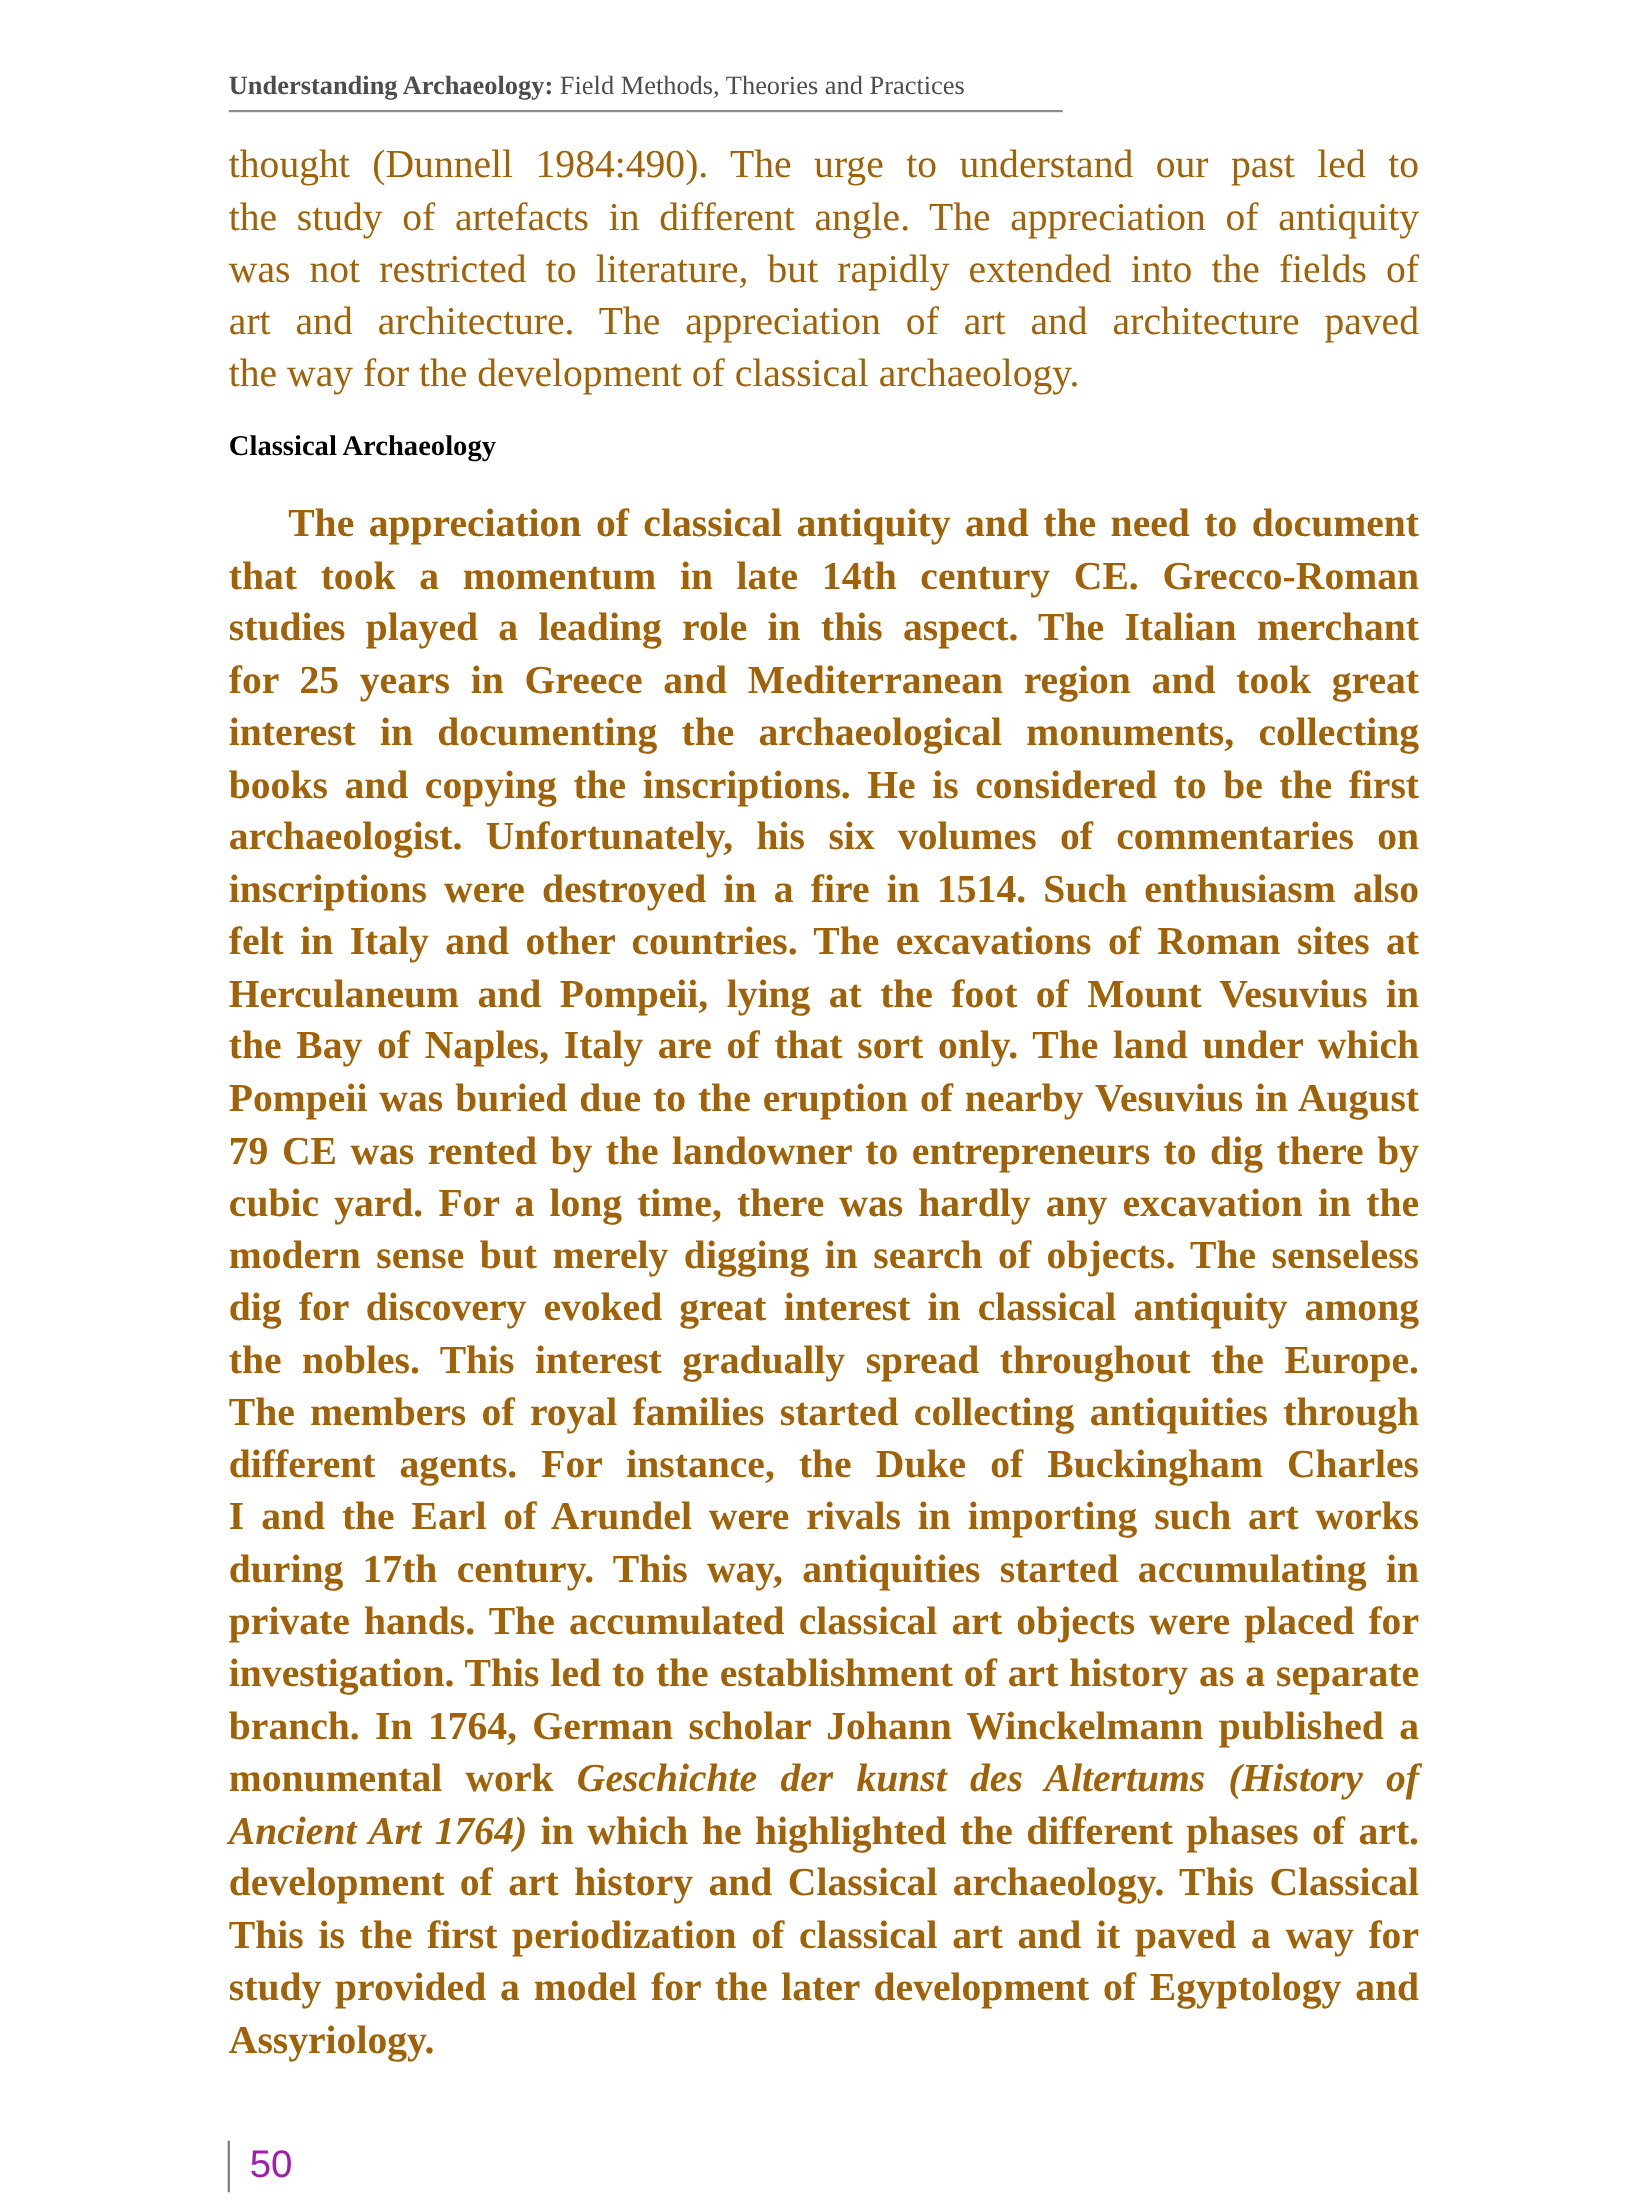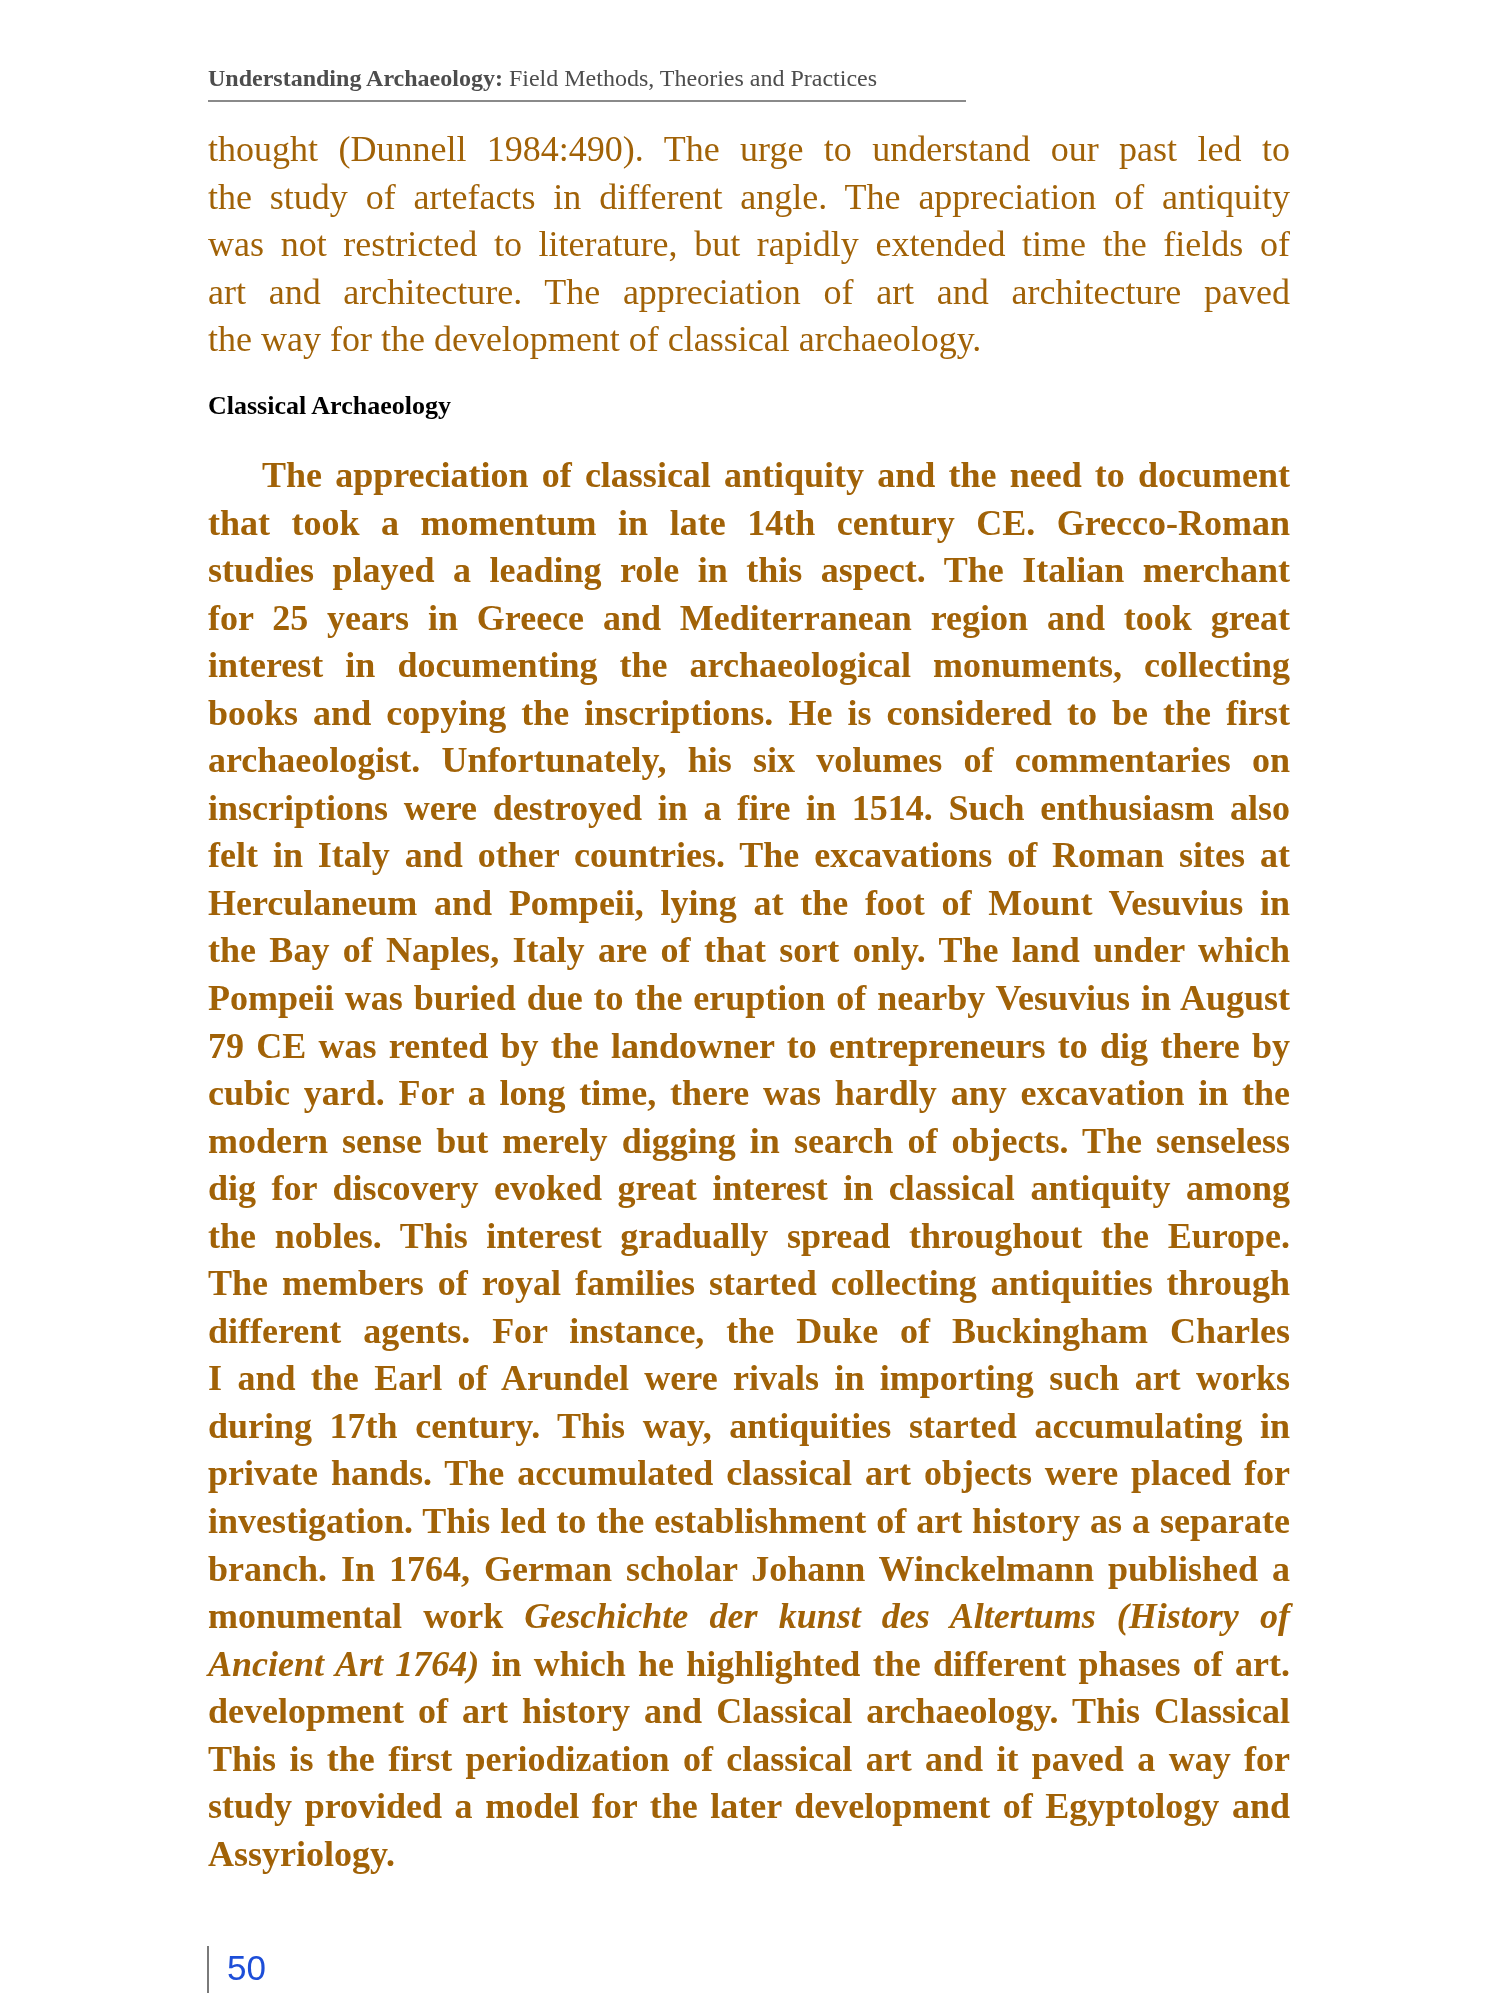--- a/index.html
+++ b/index.html
@@ -9,34 +9,34 @@
   .running-head .bold { font-weight: bold; }
   .head-rule { position: absolute; left: 208px; top: 75px; width: 758px; height: 2px; background: #8a8a8a; }
   .text-block { position: absolute; left: 208px; width: 1082px; font-family: "Liberation Serif", serif; font-size: 36px; line-height: 47.55px; color: #a16207; }
   .line { display: block; height: 47.55px; white-space: nowrap; text-align: justify; text-align-last: justify; overflow: visible; }
   .line.last { text-align-last: left; }
   .line.indent { padding-left: 54px; }
   .line em { font-style: italic; }
   .section-heading { position: absolute; left: 208px; top: 361px; font-family: "Liberation Serif", serif; font-weight: bold; font-size: 26px; line-height: 40px; color: #000000; white-space: nowrap; }
   .folio { position: absolute; left: 207px; top: 1921px; height: 48px; }
   .folio-bar { position: absolute; left: 0; top: 0; width: 2px; height: 47px; background: #7a7a7a; }
-  .folio-num { position: absolute; left: 20px; top: 2px; font-family: "Liberation Sans", sans-serif; font-size: 35px; line-height: 40px; color: #1d4ed8; }
+  .folio-num { position: absolute; left: 20px; top: 2px; font-family: "Liberation Sans", sans-serif; font-size: 35px; line-height: 40px; color: #a21caf; }
 </style>
 </head>
 <body>
 
 <div class="page">
 
   <div class="running-head"><span class="bold">Understanding Archaeology:</span><span> Field Methods, Theories and Practices</span></div>
   <div class="head-rule"></div>
 
   <div class="text-block" style="top:101px;">
     <span class="line">thought (Dunnell 1984:490). The urge to understand our past led to</span>
     <span class="line">the study of artefacts in different angle. The appreciation of antiquity</span>
-    <span class="line">was not restricted to literature, but rapidly extended time the fields of</span>
+    <span class="line">was not restricted to literature, but rapidly extended into the fields of</span>
     <span class="line">art and architecture. The appreciation of art and architecture paved</span>
     <span class="line last">the way for the development of classical archaeology.</span>
   </div>
 
   <div class="section-heading">Classical Archaeology</div>
 
   <div class="text-block" style="top:427px;font-weight:bold;">
     <span class="line indent">The appreciation of classical antiquity and the need to document</span>
     <span class="line">that took a momentum in late 14th century CE. Grecco-Roman</span>
     <span class="line">studies played a leading role in this aspect. The Italian merchant</span>

